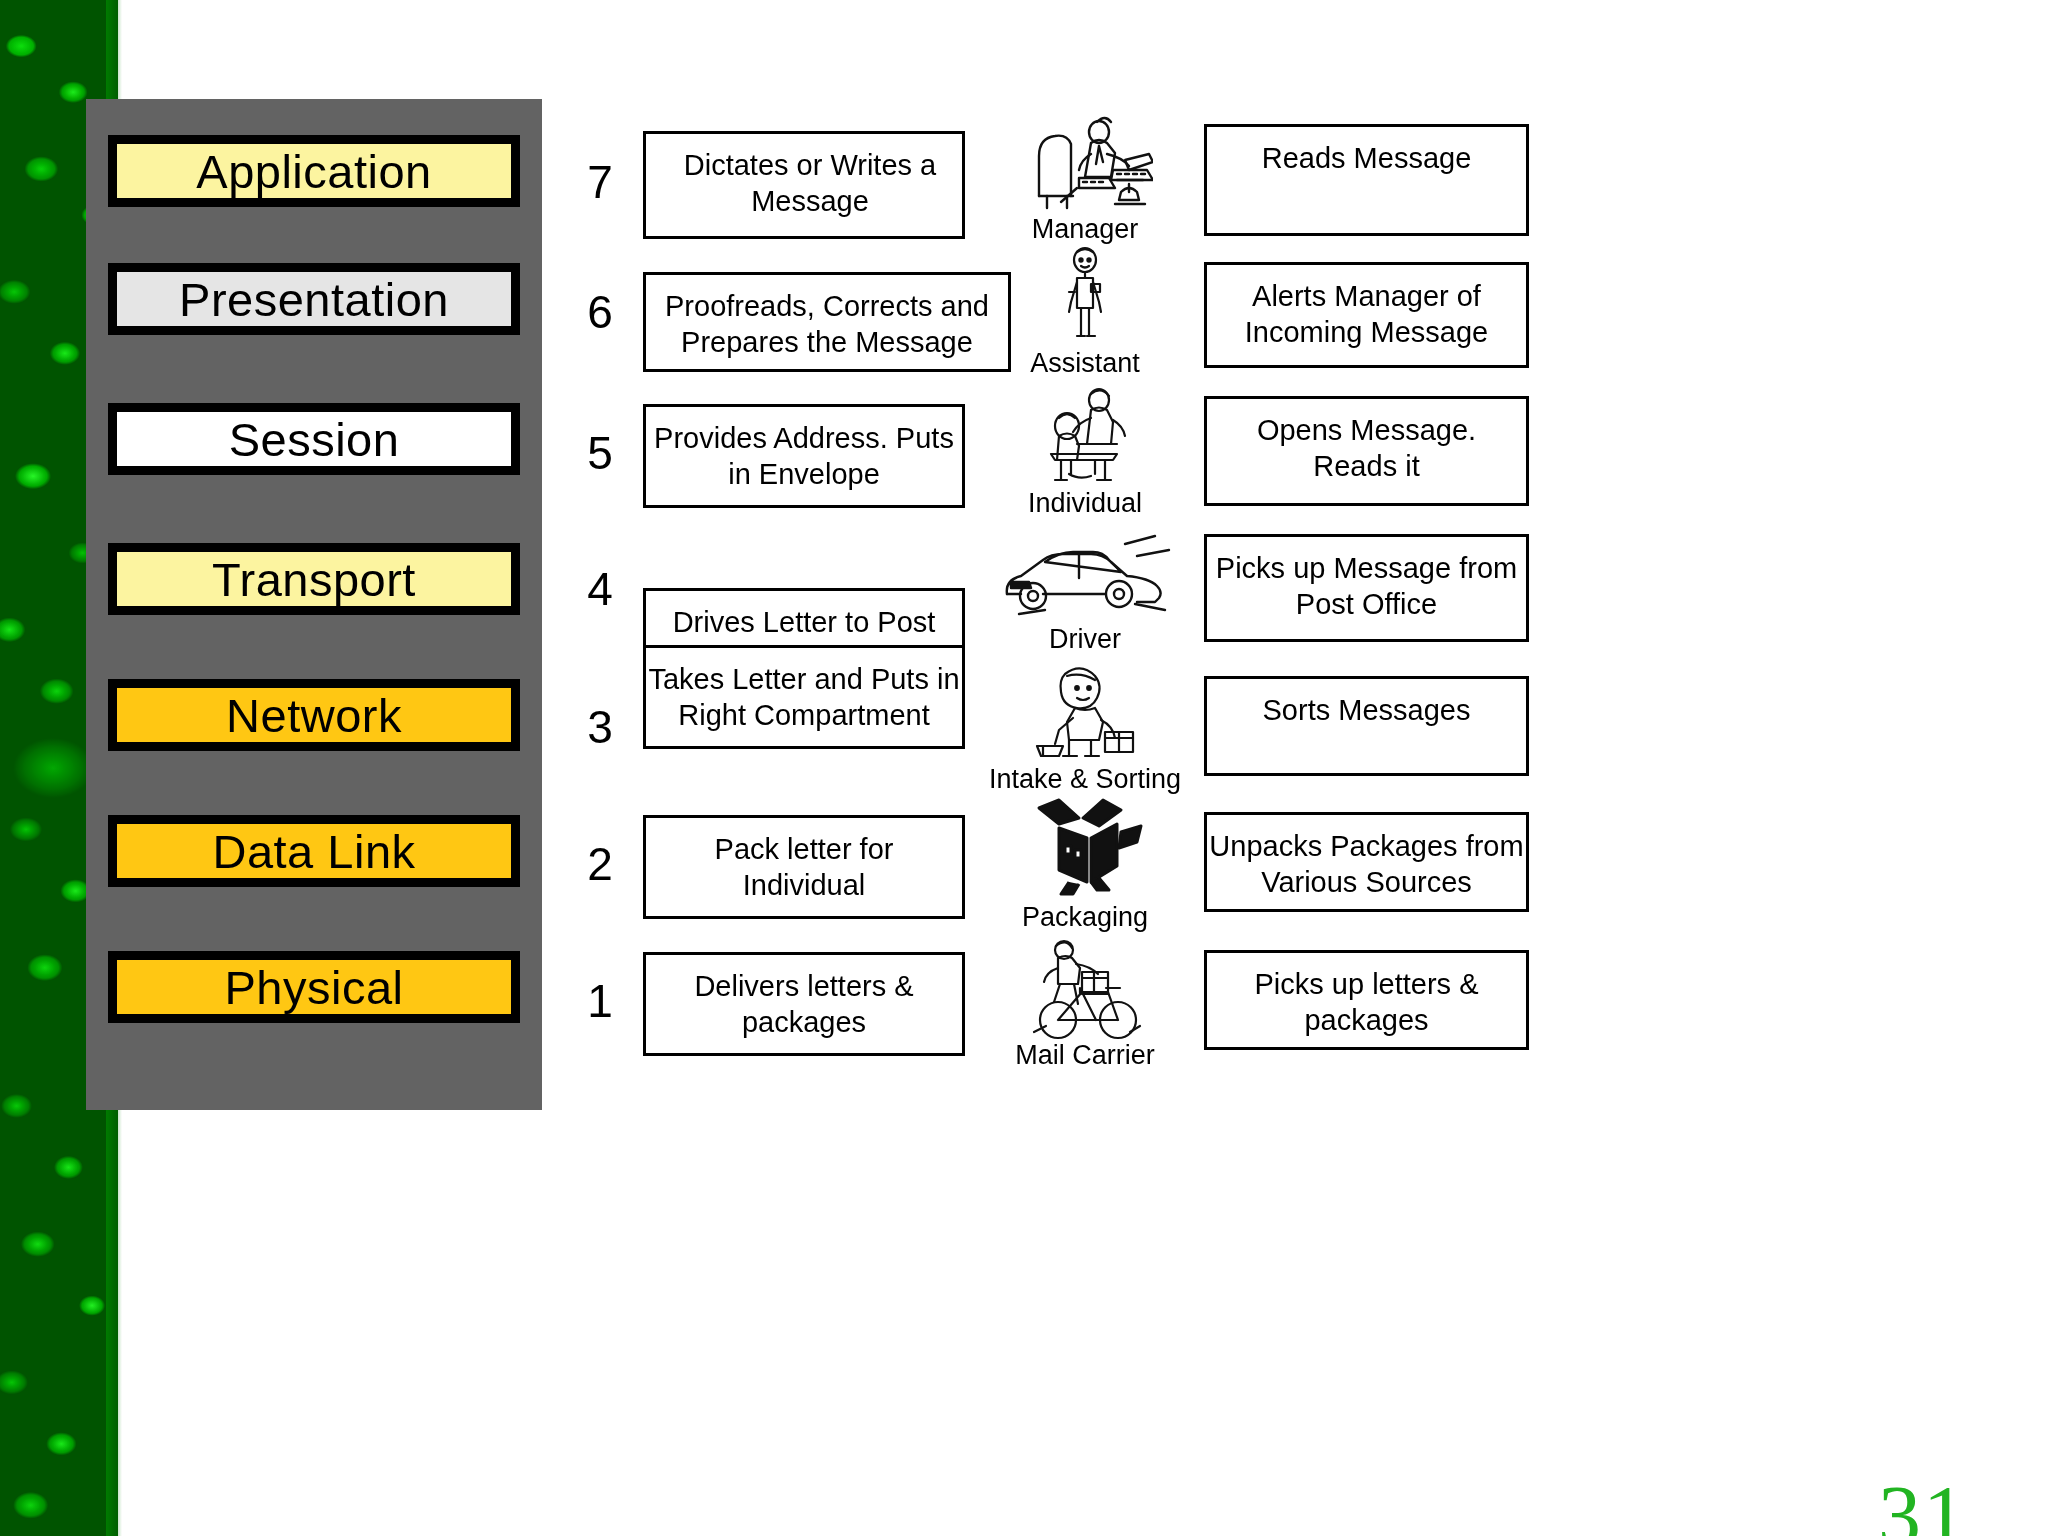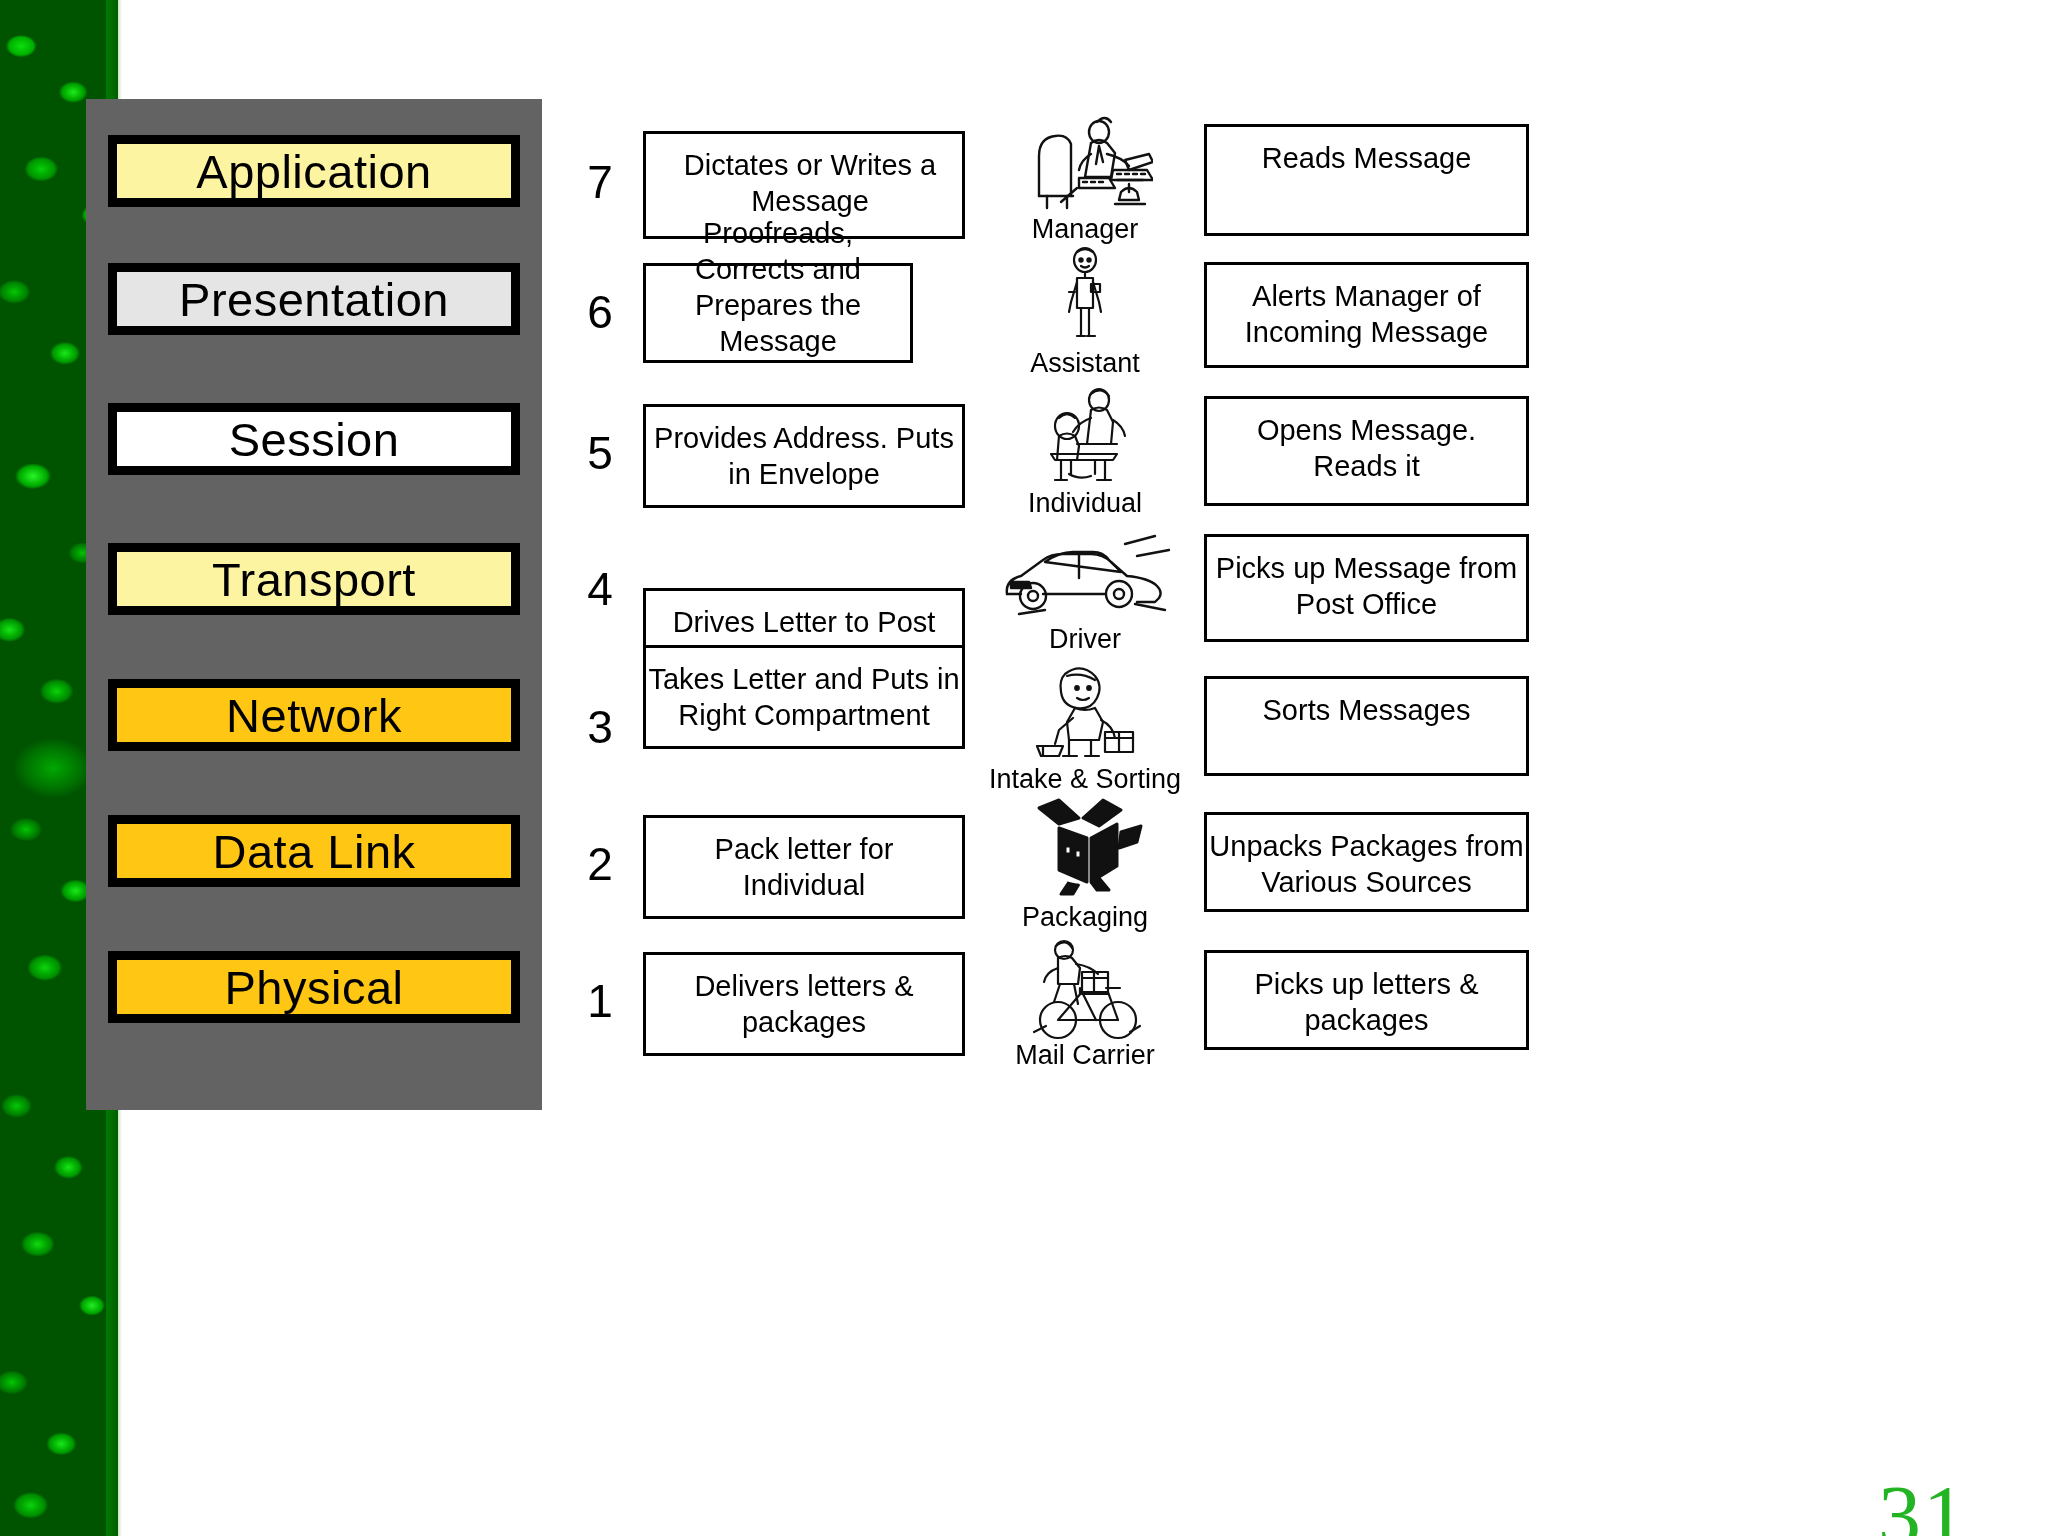--- a/index.html
+++ b/index.html
@@ -151,21 +151,21 @@
     <path d="M112 74 v8"></path>
     <path d="M98 94 h30"></path>
   </svg>
       </div>
       <div class="role-label">Manager</div>
     </div>
     <div class="msg-box" style="left: 1204px; top: 124px; width: 325px; height: 112px;">
       <div class="msg-text">Reads Message</div>
     </div>
     <div class="step-num" style="left: 570px; top: 285px;">6</div>
-    <div class="msg-box" style="left: 643px; top: 263px; width: 270px; height: 100px; align-items: flex-end;">
+    <div class="msg-box" style="left: 643px; top: 272px; width: 368px; height: 100px;">
       <div class="msg-text">Proofreads, Corrects and
 Prepares the Message</div>
     </div>
     <div class="role-cell" style="left: 965px; top: 252px;">
       <div class="role-art">
         <svg width="64" height="104" viewBox="0 0 64 104" fill="none" stroke="#111" stroke-width="2.2" stroke-linecap="round" stroke-linejoin="round">
     <ellipse cx="32" cy="16" rx="11" ry="12"></ellipse>
     <path d="M24 8 q8-6 16 0"></path>
     <circle cx="28" cy="16" r="1.6" fill="#111"></circle>
           <circle cx="36" cy="16" r="1.6" fill="#111"></circle>

